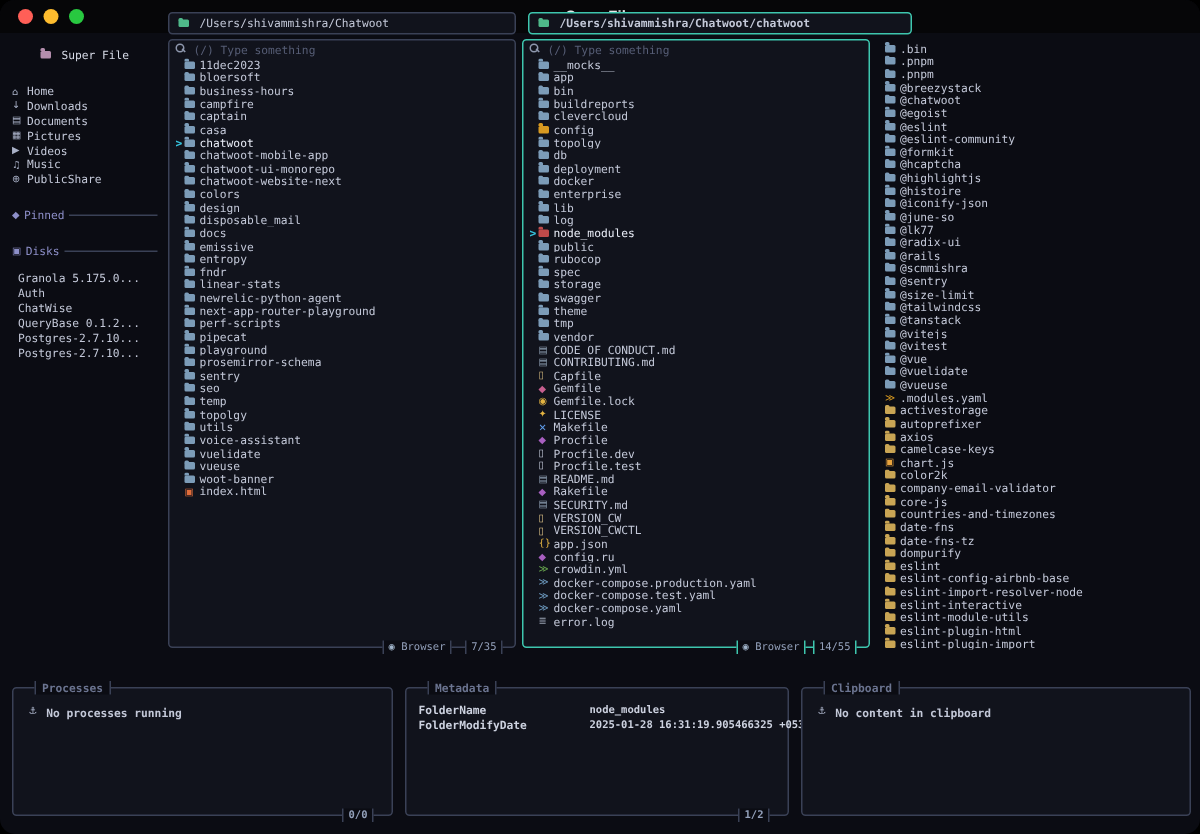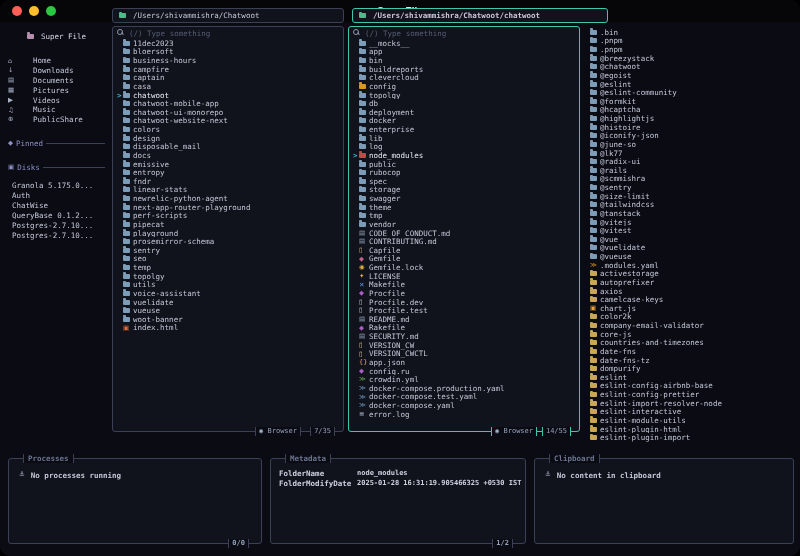--- a/index.html
+++ b/index.html
@@ -26,21 +26,21 @@
   .ic-glyph{font-family:"DejaVu Sans",sans-serif;font-size:6.5px;line-height:1;}
   .ic-folder{position:relative;width:7px;height:5px;flex:0 0 10px;}
   .ic-folder::before{content:"";position:absolute;left:0;top:0;width:7px;height:5px;
     background:currentColor;border-radius:1px;}
   .ic-folder::after{content:"";position:absolute;left:0;top:-1.5px;width:3px;height:2px;
     background:currentColor;border-radius:1px 1px 0 0;}
   
   .sidebar{position:absolute;left:8px;top:30px;width:97px;}
   .logo{display:flex;align-items:center;justify-content:center;gap:4px;height:12px;margin-bottom:14px;color:#d6dae6;}
   .logo .ic-folder{color:#b48ead;}
-  .side-item{display:flex;align-items:center;gap:15px;height:9.8px;cursor:default;}
+  .side-item{display:flex;align-items:center;gap:0;height:9.8px;cursor:default;}
   .side-item .ic-glyph{color:#aab2c8;}
   .section{display:flex;align-items:center;gap:3px;height:10px;margin-top:14px;color:#8d8fc8;}
   .section .line{flex:1;border-top:1px solid var(--border);}
   .disks{margin-top:8px;padding-left:4px;}
   .disks .row{height:10px;}
   
   .pathbox{position:absolute;height:15px;border:1px solid var(--border);border-radius:3px;
     background:var(--panel);display:flex;align-items:center;gap:4px;padding:0 6px;}
   .pathbox.active{border-color:var(--accent);}
   .path-folder{color:#4fb98a;}
@@ -56,21 +56,21 @@
   .listbox.active .pill{border-color:var(--accent);}
   .eye{color:#9fb2c8;}
   
   .preview{position:absolute;left:584px;top:28px;width:210px;height:428px;overflow:hidden;}
   
   .box{position:absolute;top:458px;height:86px;border:1px solid var(--border);border-radius:3px;background:var(--panel);font-weight:bold;}
   .box-title{position:absolute;top:-5px;left:14px;background:var(--bg);padding:0 4px;color:var(--title-dim);
     border-left:1px solid var(--border);border-right:1px solid var(--border);height:9px;line-height:9px;}
   .box-content{padding:12px 8px 0 10px;display:flex;gap:6px;align-items:flex-start;color:var(--text);}
   .meta-table{padding:10px 6px 0 8px;}
-  .meta-row{display:flex;height:9.5px;}
+  .meta-row{display:flex;height:9.5px;gap:36px;}
   .meta-key{width:78px;flex:0 0 78px;color:#cdd2e0;}
   .meta-val{color:#cdd2e0;white-space:nowrap;font-size:7px;}
 </style>
 </head>
 <body>
 
 <div class="window">
 
   <div class="titlebar">
     <div class="tl-group">
@@ -775,25 +775,20 @@
     <span class="fname">eslint</span>
   </div>
       <div class="row">
     <span class="cursor">&nbsp;</span>
     <span class="ic ic-folder" style="color: rgb(201, 165, 84);"></span>
     <span class="fname">eslint-config-airbnb-base</span>
   </div>
       <div class="row">
     <span class="cursor">&nbsp;</span>
     <span class="ic ic-folder" style="color: rgb(201, 165, 84);"></span>
-    <span class="fname">eslint-config-prettier</span>
-  </div>
-      <div class="row">
-    <span class="cursor">&nbsp;</span>
-    <span class="ic ic-folder" style="color: rgb(201, 165, 84);"></span>
     <span class="fname">eslint-import-resolver-node</span>
   </div>
       <div class="row">
     <span class="cursor">&nbsp;</span>
     <span class="ic ic-folder" style="color: rgb(201, 165, 84);"></span>
     <span class="fname">eslint-interactive</span>
   </div>
       <div class="row">
     <span class="cursor">&nbsp;</span>
     <span class="ic ic-folder" style="color: rgb(201, 165, 84);"></span>

